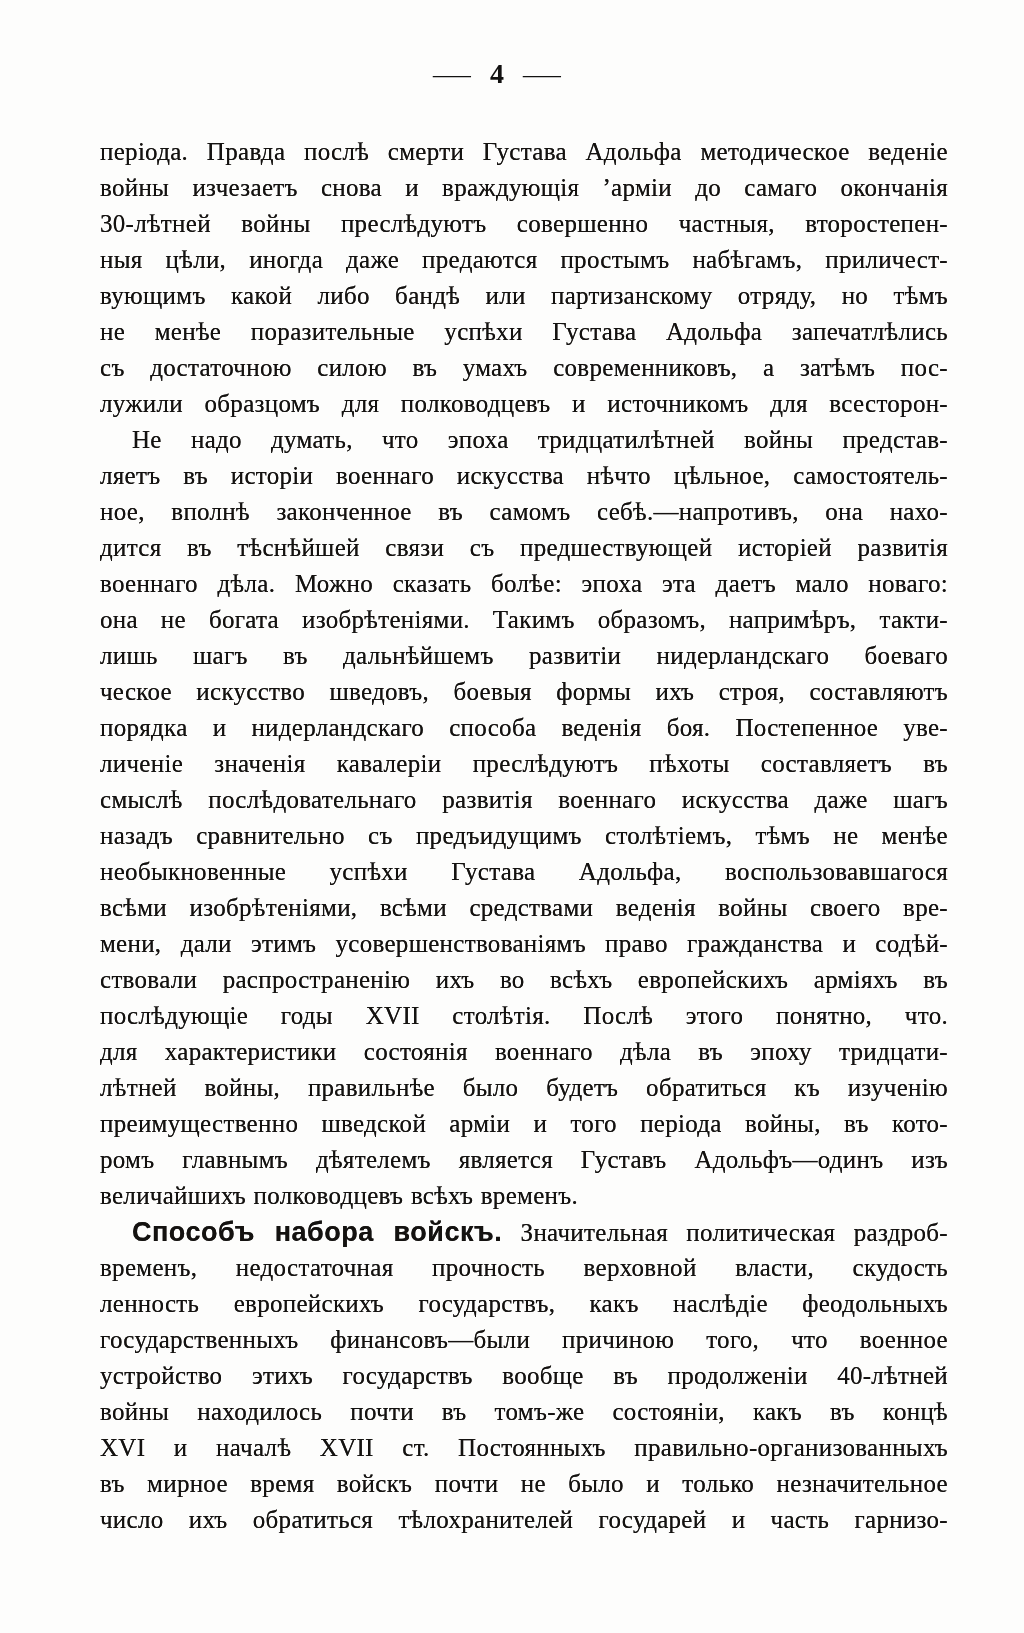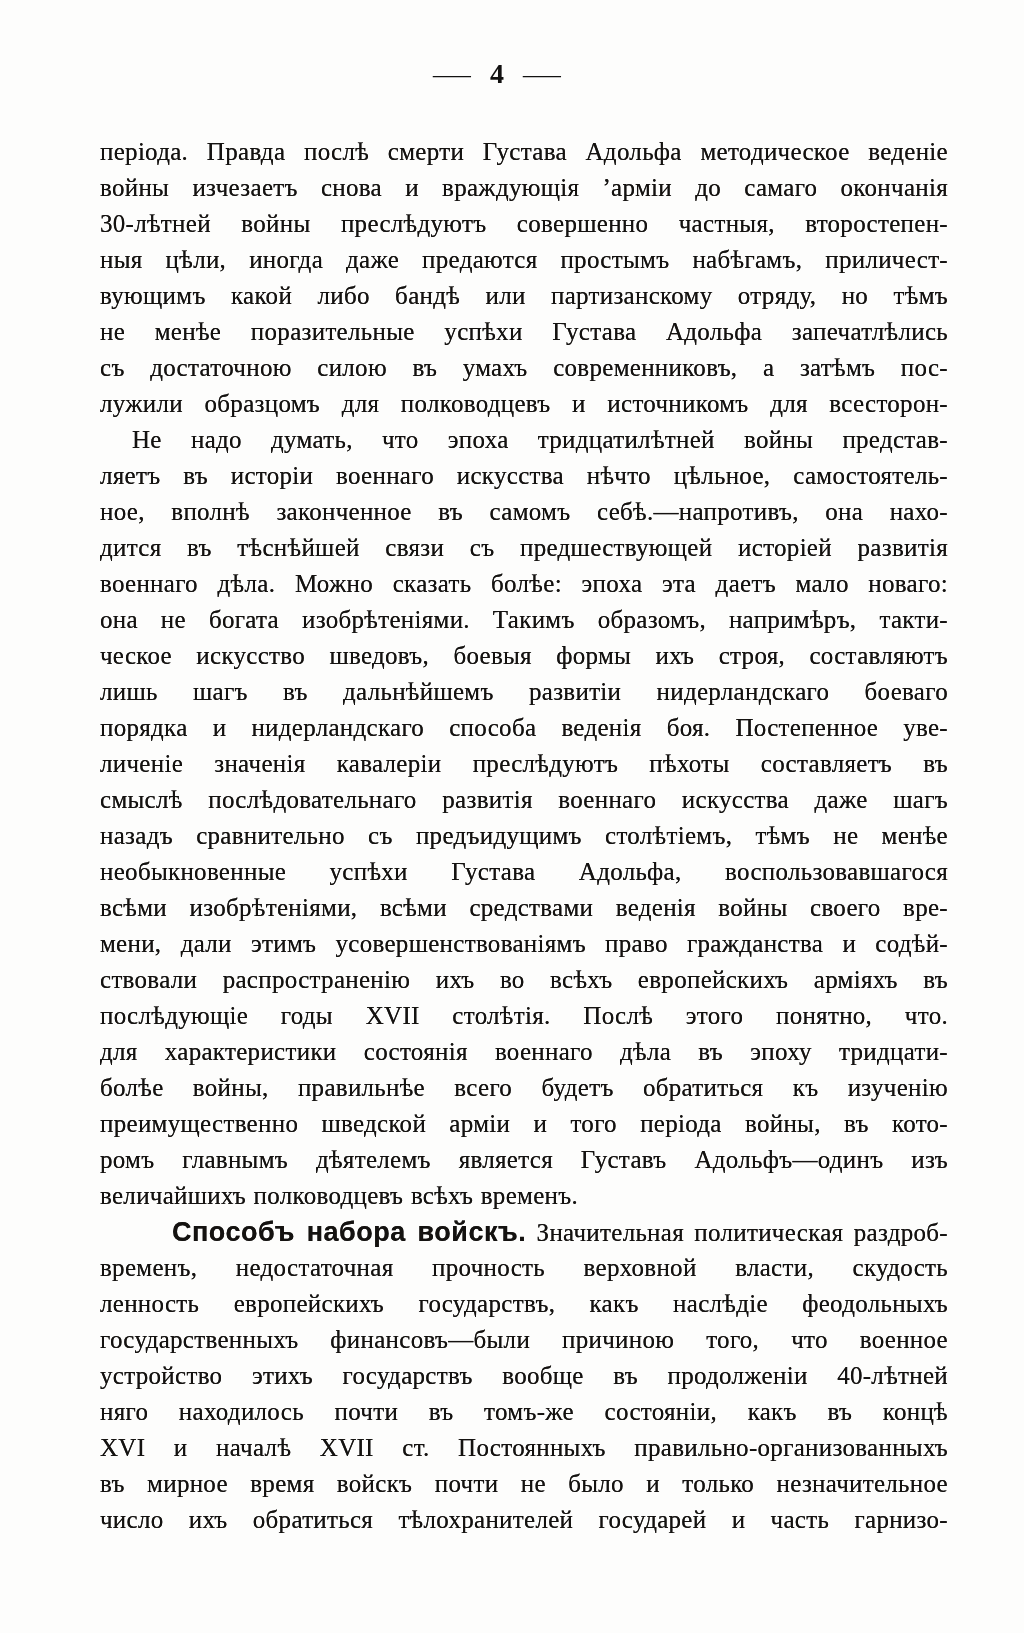--- a/index.html
+++ b/index.html
@@ -64,21 +64,20 @@
   }
   
   .paragraph:last-child .line.last {
     text-align-last: justify;
   }
   .bold-lead {
     font-family: "Liberation Sans", "DejaVu Sans", sans-serif;
     font-weight: 700;
     font-size: 27px;
     letter-spacing: 0.5px;
-    margin-left: 40px;
   }
 </style>
 </head>
 <body>
 
 <div class="page">
 
   <div class="page-header">
     <span class="dash">—</span><span>4</span><span class="dash">—</span>
   </div>
@@ -94,43 +93,43 @@
         <div class="line">съ достаточною силою въ умахъ современниковъ, а затѣмъ пос-</div>
         <div class="line">лужили образцомъ для полководцевъ и источникомъ для всесторон-</div>
       </div>
       <div class="paragraph">
         <div class="line indent">Не надо думать, что эпоха тридцатилѣтней войны представ-</div>
         <div class="line">ляетъ въ исторіи военнаго искусства нѣчто цѣльное, самостоятель-</div>
         <div class="line">ное, вполнѣ законченное въ самомъ себѣ.—напротивъ, она нахо-</div>
         <div class="line">дится въ тѣснѣйшей связи съ предшествующей исторіей развитія</div>
         <div class="line">военнаго дѣла. Можно сказать болѣе: эпоха эта даетъ мало новаго:</div>
         <div class="line">она не богата изобрѣтеніями. Такимъ образомъ, напримѣръ, такти-</div>
+        <div class="line">лишь шагъ въ дальнѣйшемъ развитіи нидерландскаго боеваго</div>
         <div class="line">ческое искусство шведовъ, боевыя формы ихъ строя, составляютъ</div>
-        <div class="line">лишь шагъ въ дальнѣйшемъ развитіи нидерландскаго боеваго</div>
         <div class="line">порядка и нидерландскаго способа веденія боя. Постепенное уве-</div>
         <div class="line">личеніе значенія кавалеріи преслѣдуютъ пѣхоты составляетъ въ</div>
         <div class="line">смыслѣ послѣдовательнаго развитія военнаго искусства даже шагъ</div>
         <div class="line">назадъ сравнительно съ предъидущимъ столѣтіемъ, тѣмъ не менѣе</div>
         <div class="line">необыкновенные успѣхи Густава Адольфа, воспользовавшагося</div>
         <div class="line">всѣми изобрѣтеніями, всѣми средствами веденія войны своего вре-</div>
         <div class="line">мени, дали этимъ усовершенствованіямъ право гражданства и содѣй-</div>
         <div class="line">ствовали распространенію ихъ во всѣхъ европейскихъ арміяхъ въ</div>
         <div class="line">послѣдующіе годы XVII столѣтія. Послѣ этого понятно, что.</div>
         <div class="line">для характеристики состоянія военнаго дѣла въ эпоху тридцати-</div>
-        <div class="line">болѣе войны, правильнѣе всего будетъ обратиться къ изученію</div>
+        <div class="line">лѣтней войны, правильнѣе было будетъ обратиться къ изученію</div>
         <div class="line">преимущественно шведской арміи и того періода войны, въ кото-</div>
         <div class="line">ромъ главнымъ дѣятелемъ является Густавъ Адольфъ—одинъ изъ</div>
         <div class="line last">величайшихъ полководцевъ всѣхъ временъ.</div>
       </div>
       <div class="paragraph">
         <div class="line indent"><span class="bold-lead">Способъ набора войскъ.</span> Значительная политическая раздроб-</div>
         <div class="line">временъ, недостаточная прочность верховной власти, скудость</div>
         <div class="line">ленность европейскихъ государствъ, какъ наслѣдіе феодольныхъ</div>
         <div class="line">государственныхъ финансовъ—были причиною того, что военное</div>
         <div class="line">устройство этихъ государствъ вообще въ продолженіи 40-лѣтней</div>
-        <div class="line">няго находилось почти въ томъ-же состояніи, какъ въ концѣ</div>
+        <div class="line">войны находилось почти въ томъ-же состояніи, какъ въ концѣ</div>
         <div class="line">XVI и началѣ XVII ст. Постоянныхъ правильно-организованныхъ</div>
         <div class="line">въ мирное время войскъ почти не было и только незначительное</div>
         <div class="line last">число ихъ обратиться тѣлохранителей государей и часть гарнизо-</div>
       </div>
     </div>
 
 </div>
 
 </body></html>

